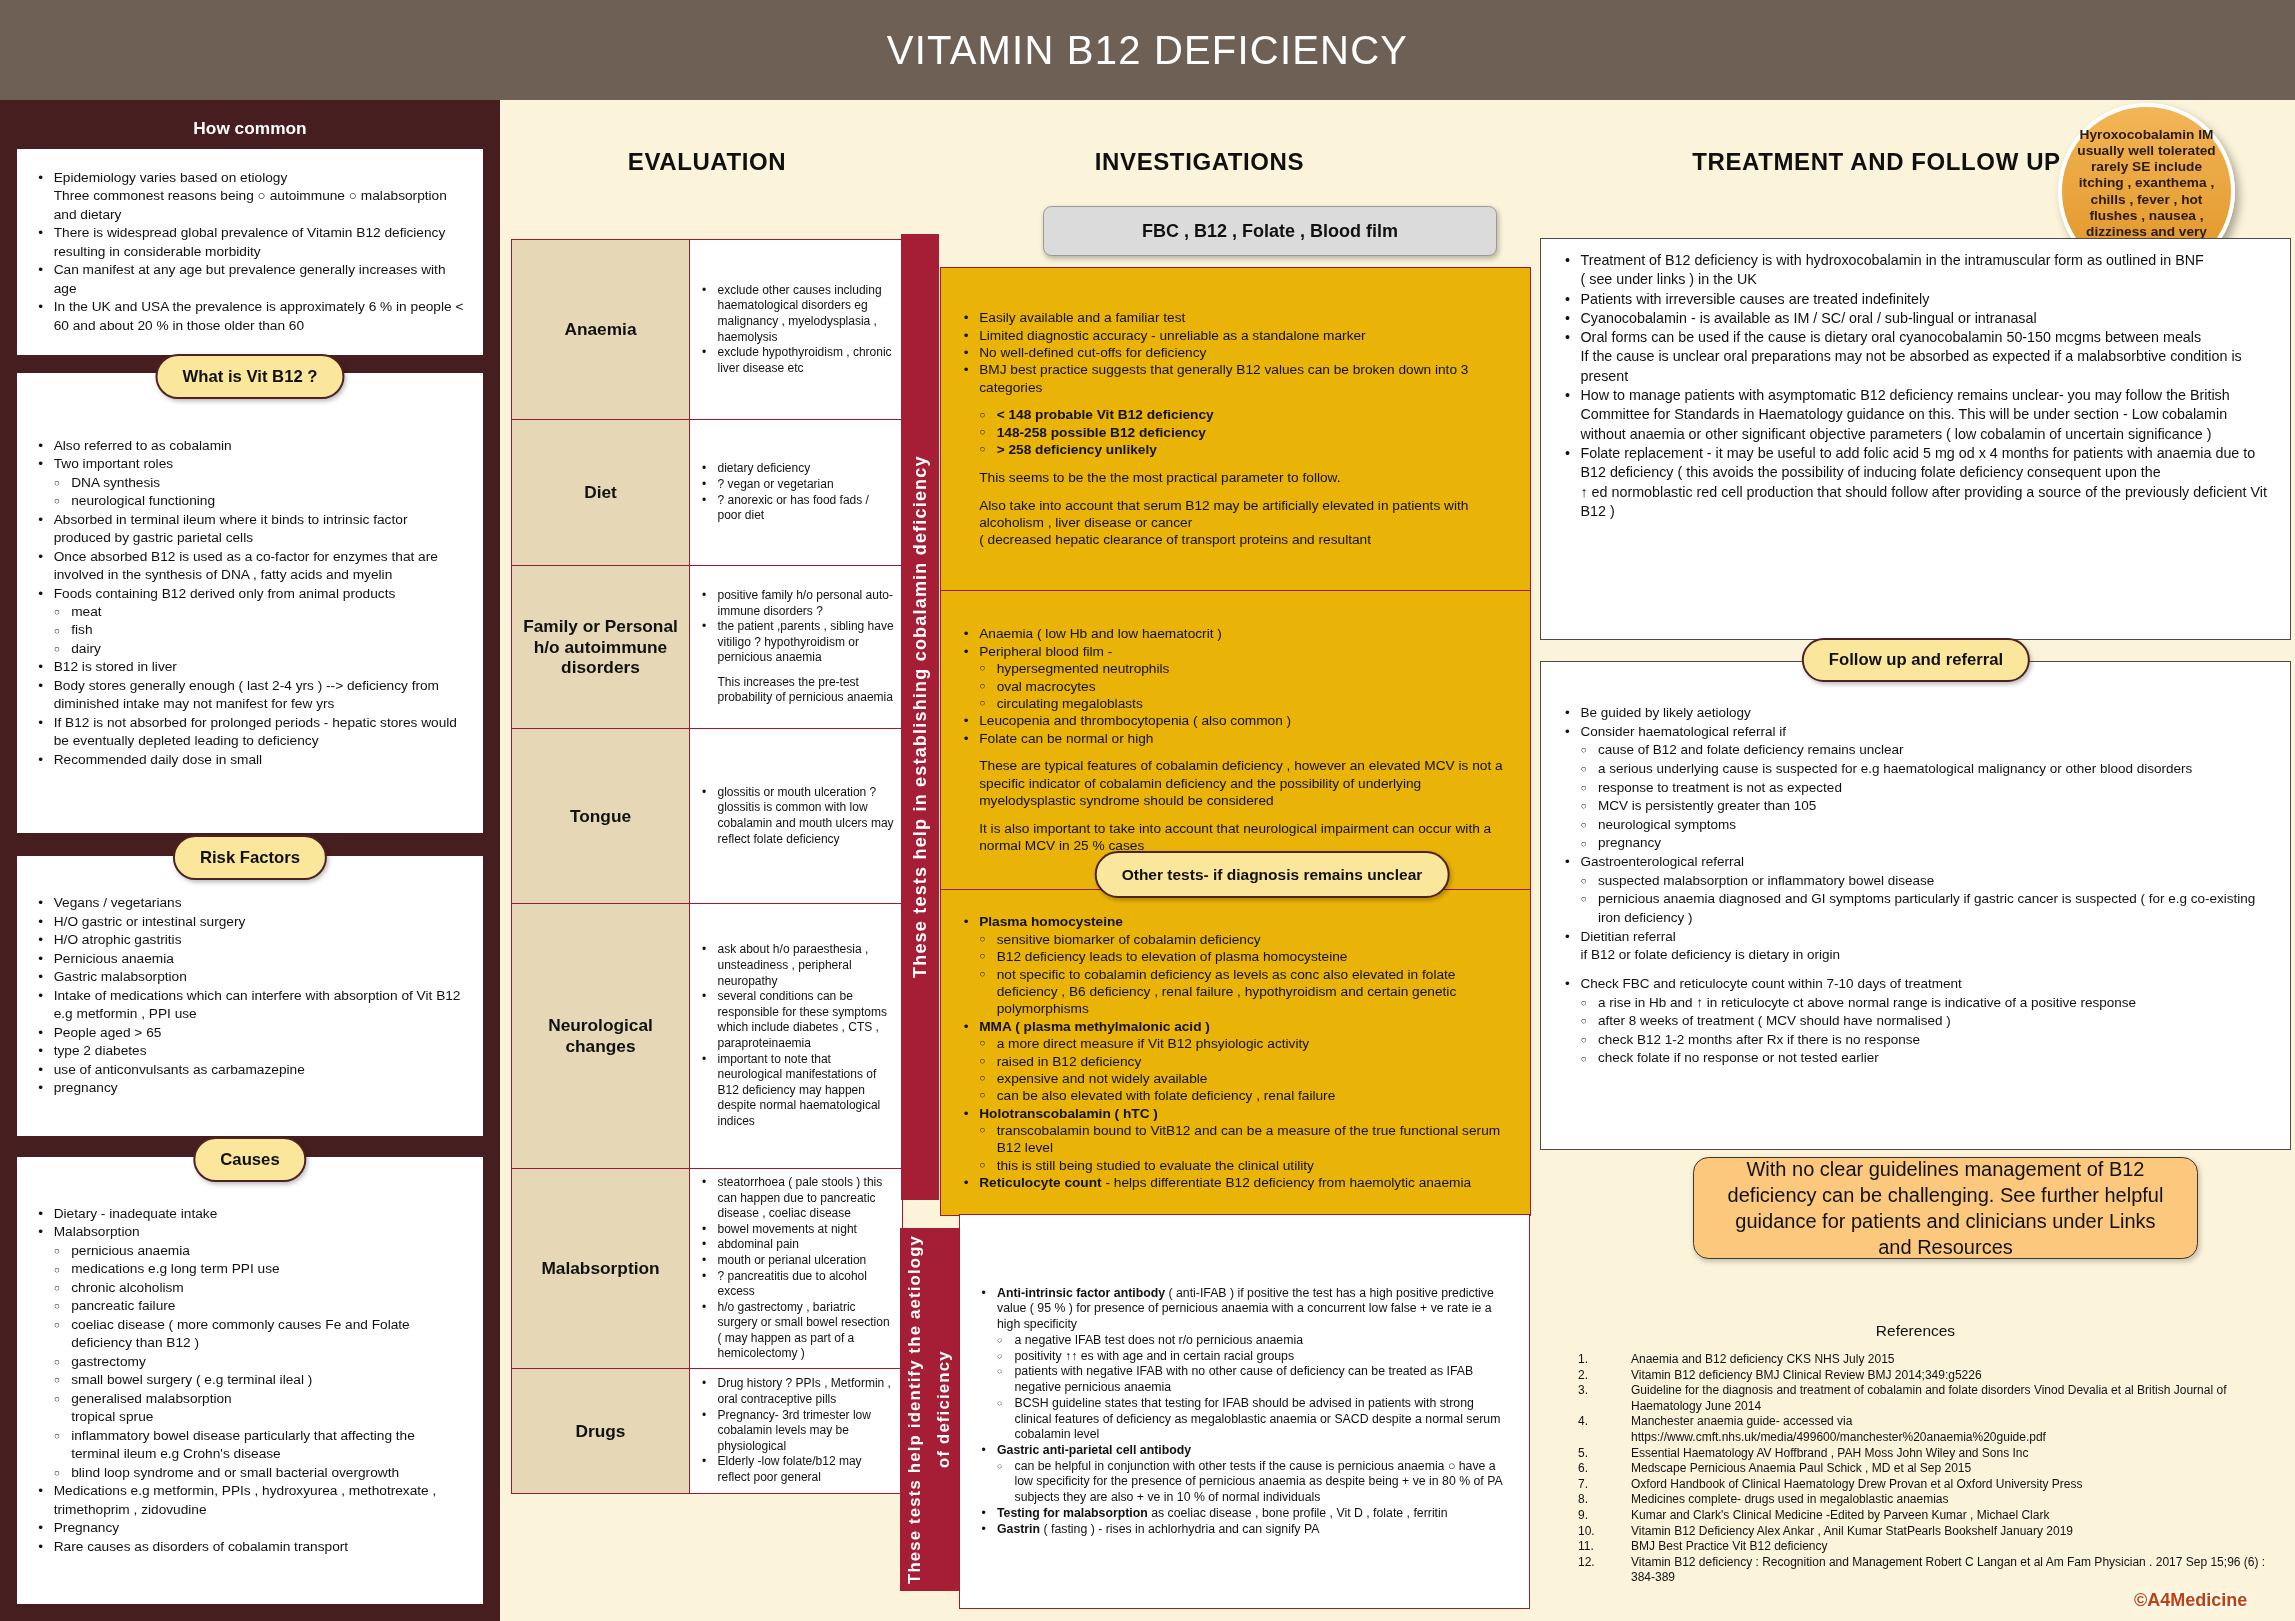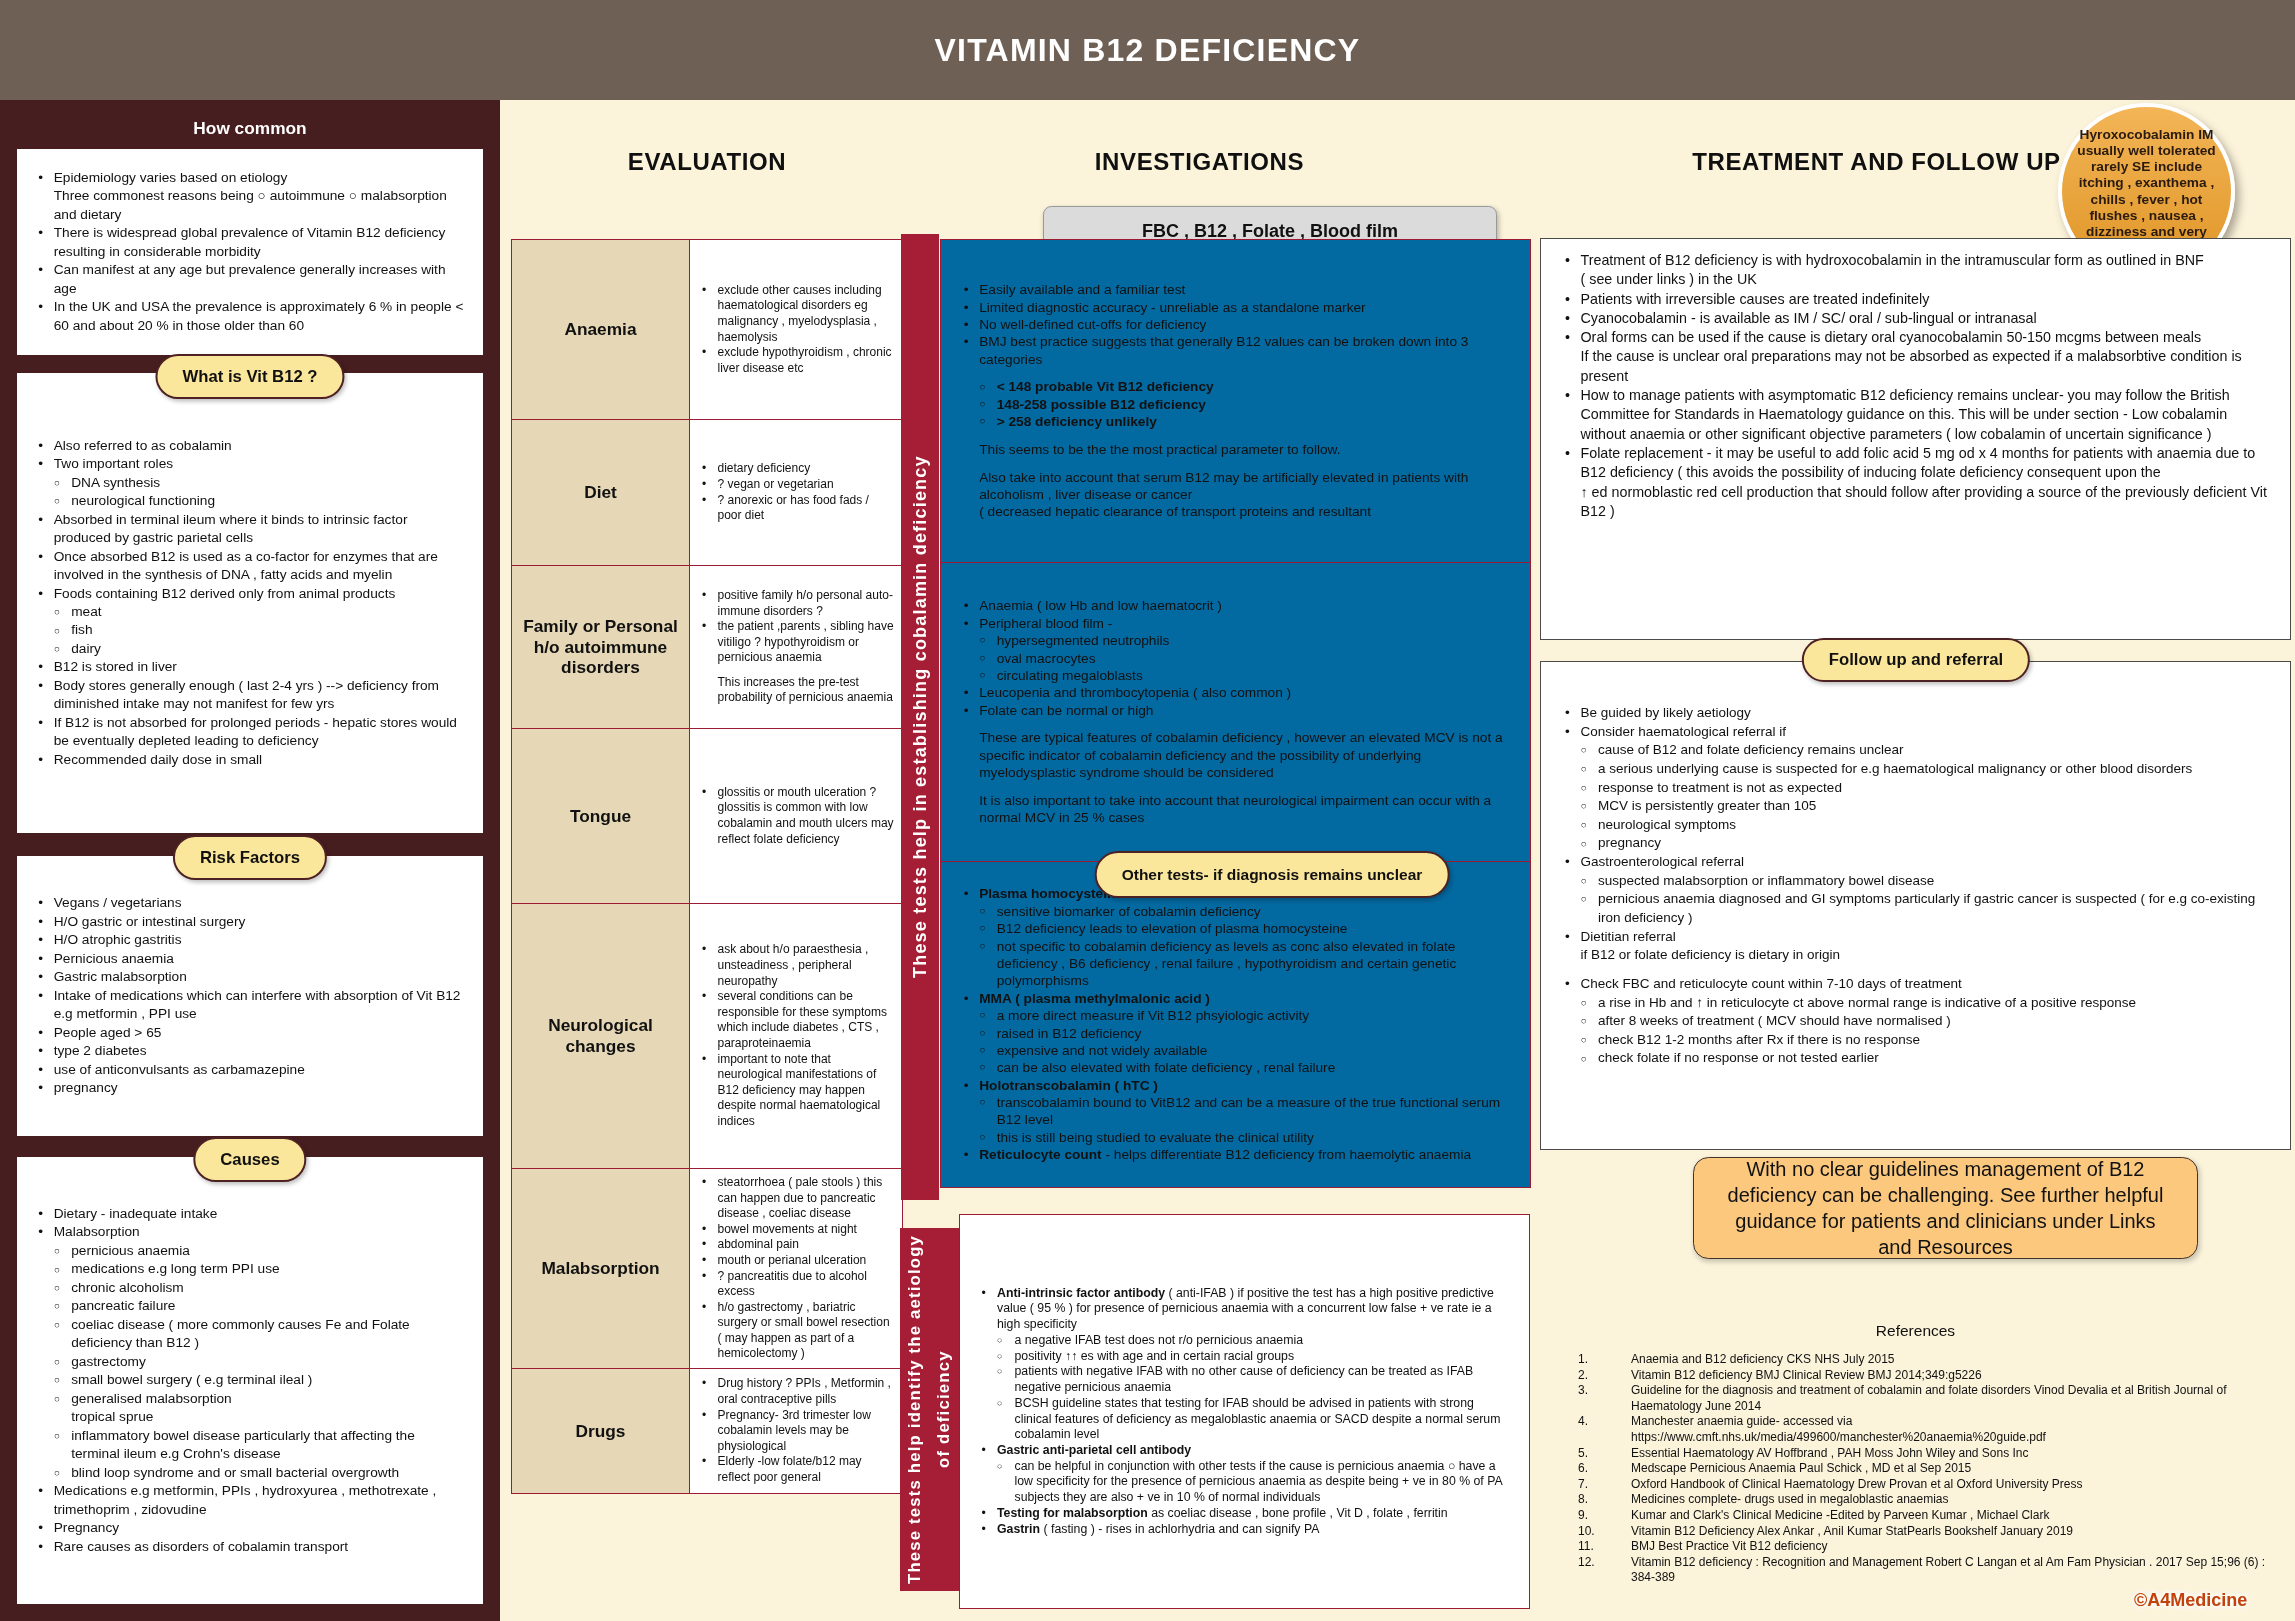--- a/index.html
+++ b/index.html
@@ -1,21 +1,21 @@
 <!DOCTYPE html>
 <html style="font-size:9.6px"><head>
 <meta charset="utf-8">
 <style>
   * { box-sizing: border-box; margin: 0; padding: 0; }
   body { margin:0; background:#FBF3DA; font-family:"Liberation Sans", sans-serif; color:#111; }
   #canvas { position:relative; width:2295px; height:1621px; background:#FBF3DA; overflow:hidden; }
 
   .topbar { position:absolute; left:0; top:0; width:2295px; height:100px; background:#6F6056; }
   .title { width:100%; line-height:100px; text-align:center; color:#fff;
-           font-size:32px; font-weight:bold; letter-spacing:1.2px; }
+           font-size:40px; font-weight:normal; letter-spacing:1.2px; }
 
   
   .sidebar { position:absolute; left:0; top:100px; width:500px; height:1521px; background:#471E1F; }
   .side-label { position:absolute; left:0; top:18px; width:100%; text-align:center;
                 color:#fff; font-size:17.3px; font-weight:bold; }
   .sbox { position:absolute; left:16.7px; width:466px; background:#fff;
           display:flex; flex-direction:column; justify-content:center;
           padding:14.3px 15.5px; font-size:13.7px; line-height:1.35; }
   .sbox1 { top:49px;   height:206px; }
   .sbox2 { top:273px;  height:460px; }
@@ -53,22 +53,22 @@
   .fbc-box { position:absolute; left:1043px; top:206px; width:454px; height:50px;
              background:#DBDBDB; border:1.2px solid #999; border-radius:8.4px;
              display:flex; align-items:center; justify-content:center;
              font-size:18px; font-weight:bold; box-shadow:1.8px 2.4px 4.8px rgba(0,0,0,.25); }
   .vbanner { position:absolute; background:#A51E35; color:#fff; font-weight:bold;
              display:flex; align-items:center; justify-content:center; text-align:center;
              writing-mode:vertical-rl; transform:rotate(180deg); letter-spacing:1.2px; }
   .banner1 { left:901px; top:234px; width:38px; height:966px; font-size:18px; }
   .banner2 { left:900px; top:1228px; width:59px; height:363px; font-size:16.7px; line-height:1.7; }
 
-  .inv-stack { position:absolute; left:940px; top:239px; width:591px; height:949px;
-               background:#0369a1; border:1.8px solid #9C1B32; display:flex; flex-direction:column; }
+  .inv-stack { position:absolute; left:940px; top:267px; width:591px; height:949px;
+               background:#eab308; border:1.8px solid #9C1B32; display:flex; flex-direction:column; }
   .inv-sec { padding:14.3px 16.7px; font-size:13.7px; line-height:1.27; display:flex;
              flex-direction:column; justify-content:center; }
   .secA { height:323px; flex:none; border-bottom:1.8px solid #9C1B32; }
   .secB { height:299px; flex:none; border-bottom:1.8px solid #9C1B32; }
   .secC { flex:1; }
   .other-pill { position:absolute; left:1272px; top:851px; transform:translateX(-50%);
                 height:47px; font-size:15.5px; }
   .boxD { position:absolute; left:959px; top:1214px; width:571px; height:395px;
           background:#fff; border:1.8px solid #9C1B32; padding:15.5px;
           font-size:12.3px; line-height:1.28;

